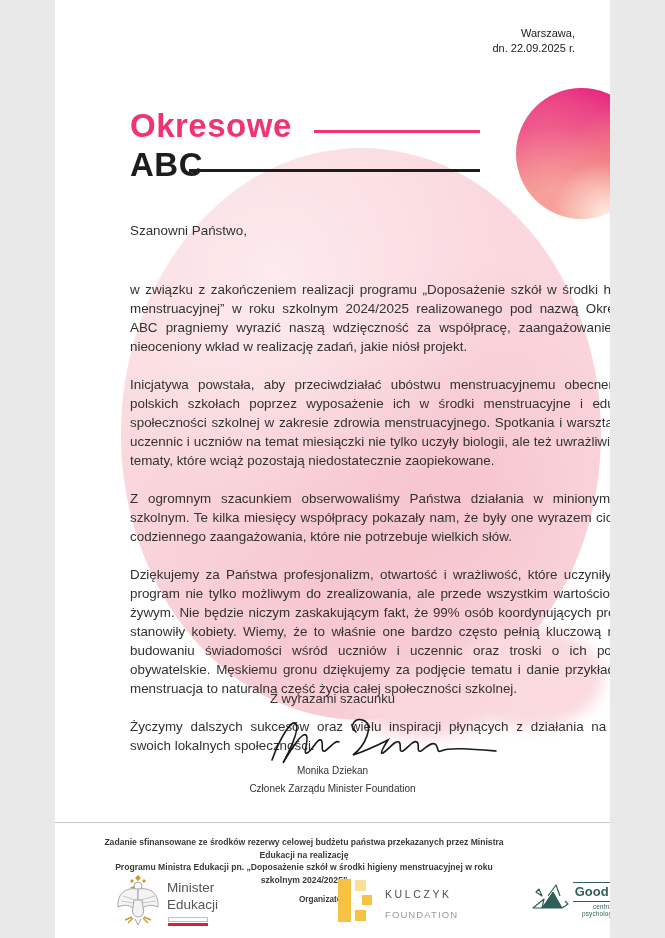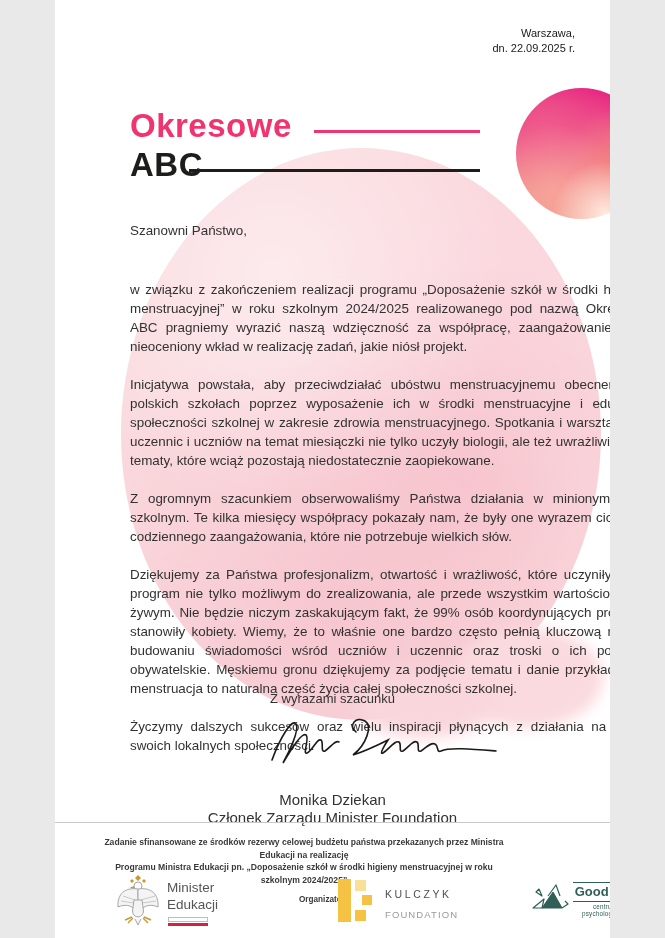--- a/index.html
+++ b/index.html
@@ -63,21 +63,21 @@
   }
   .letter .salutation{margin:0 0 40px;}
   .letter p{margin:0 0 19px;text-align:justify;}
   .closing{
     position:absolute;left:0;right:0;top:691px;text-align:center;
     font-size:13px;color:#323232;
   }
   .signature-svg{position:absolute;left:205px;top:710px;}
   .sig-id{
     position:absolute;left:0;right:0;top:762px;text-align:center;
-    font-size:15px;line-height:18px;color:#323232;margin-top:29px;
+    font-size:10px;line-height:18px;color:#323232;
   }
   
   .footer-divider{position:absolute;left:0;top:822px;width:665px;height:1px;background:#c9c9c9;}
   .funding{
     position:absolute;left:48px;top:836px;width:402px;text-align:center;
     font-size:8.6px;line-height:12.5px;color:#3a3a3a;font-weight:600;
   }
   .coop-label{position:absolute;left:575px;top:846px;font-size:8.6px;font-weight:600;color:#3a3a3a;}
   .org-label{position:absolute;left:206px;top:895px;font-size:8.2px;font-weight:600;color:#3a3a3a;padding-left:38px;}
   

